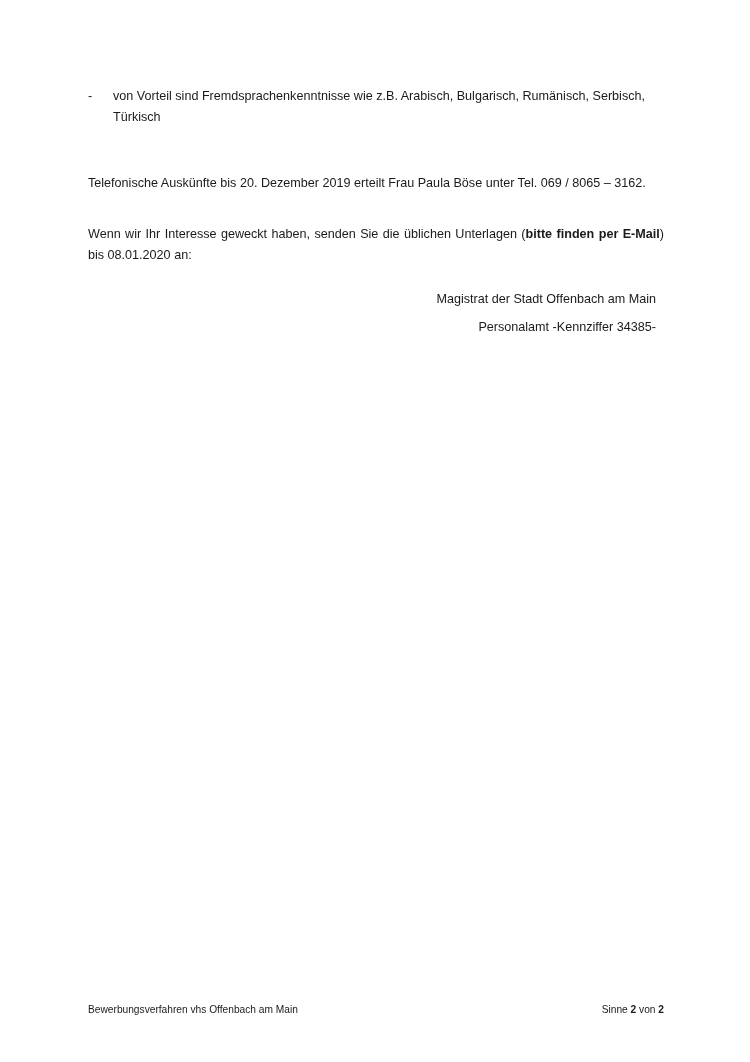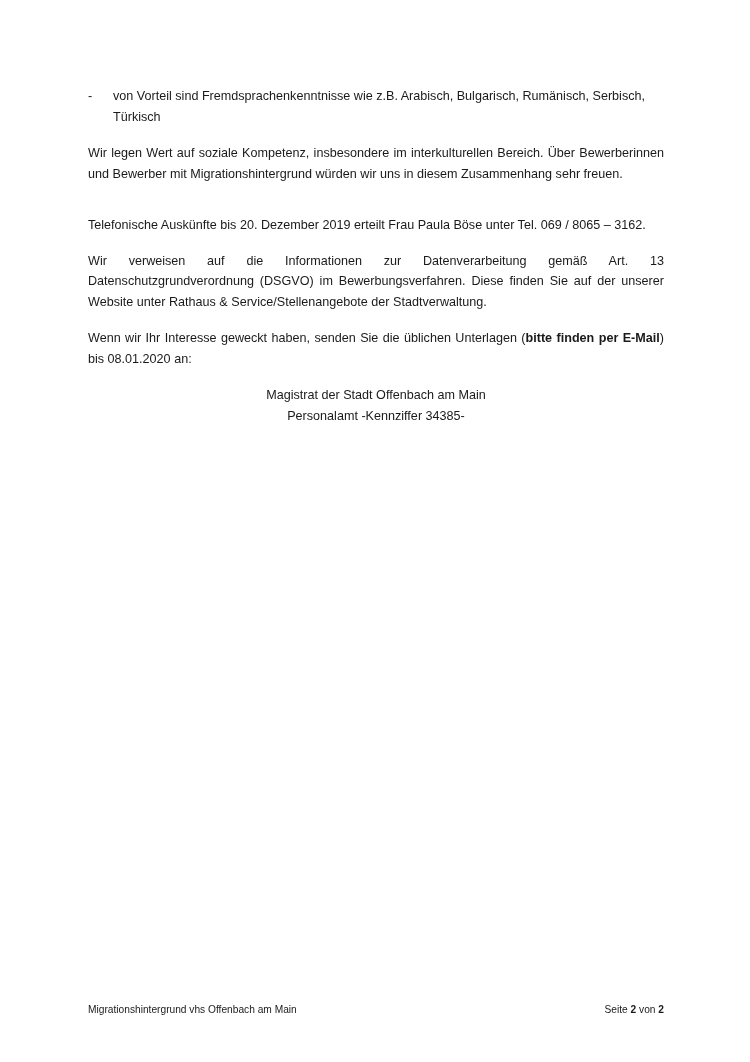--- a/index.html
+++ b/index.html
@@ -54,22 +54,22 @@
     text-align: justify;
     margin: 0;
     padding: 0;
   }
   .gap {
     height: 15px;
   }
   .addr-line {
     font-size: 12.6px;
     line-height: 20.9px;
-    text-align: center;
-    margin: 0;
+    text-align: right;
+    margin: 8px;
     white-space: pre;
   }
   b, strong {
     font-weight: bold;
   }
   
   .footer {
     position: absolute;
     left: 88px;
     top: 1003px;
@@ -92,44 +92,42 @@
 
     <ul class="bullet-list">
       <li class="bullet-item">
         <span class="bullet-marker">-</span>
         <span>von Vorteil sind Fremdsprachenkenntnisse wie z.B. Arabisch, Bulgarisch, Rumänisch, Serbisch, Türkisch</span>
       </li>
     </ul>
 
     <div class="gap"></div>
 
-    <p class="para">Wir legen Wert auf soziale Kompetenz, insbesondere im interkulturellen Bereich. Über Bewerberinnen und Bewerber mit Migrationshintergrund würden wir uns in diesem Zusammenhang sehr freuen.</p>
 
     <div class="gap"></div>
 
 
     <div class="gap"></div>
 
     <p class="para">Telefonische Auskünfte bis 20. Dezember 2019 erteilt Frau Paula Böse unter Tel. 069 / 8065 – 3162.</p>
 
     <div class="gap"></div>
 
-    <p class="para">Wir verweisen auf die Informationen zur Datenverarbeitung gemäß Art. 13 Datenschutzgrundverordnung (DSGVO) im Bewerbungsverfahren. Diese finden Sie auf der unserer Website unter Rathaus &amp; Service/Stellenangebote der Stadtverwaltung.</p>
 
     <div class="gap"></div>
 
     <p class="para"><span>Wenn wir Ihr Interesse geweckt haben, senden Sie die üblichen Unterlagen (</span><b>bitte finden per E-Mail</b><span>) bis 08.01.2020 an:</span></p>
 
     <div class="gap"></div>
 
     <div>
       <p class="addr-line">Magistrat der Stadt Offenbach am Main</p>
       <p class="addr-line">Personalamt -Kennziffer 34385-</p>
     </div>
 
   </div>
 
   <div class="footer">
-    <span class="footer-left">Migrationshintergrund vhs Offenbach am Main</span>
-    <span class="footer-right"><span>Seite </span><b>2</b><span> von </span><b>2</b></span>
+    <span class="footer-left">Bewerbungsverfahren vhs Offenbach am Main</span>
+    <span class="footer-right"><span>Sinne </span><b>2</b><span> von </span><b>2</b></span>
   </div>
 
 </div>
 
 </body></html>

